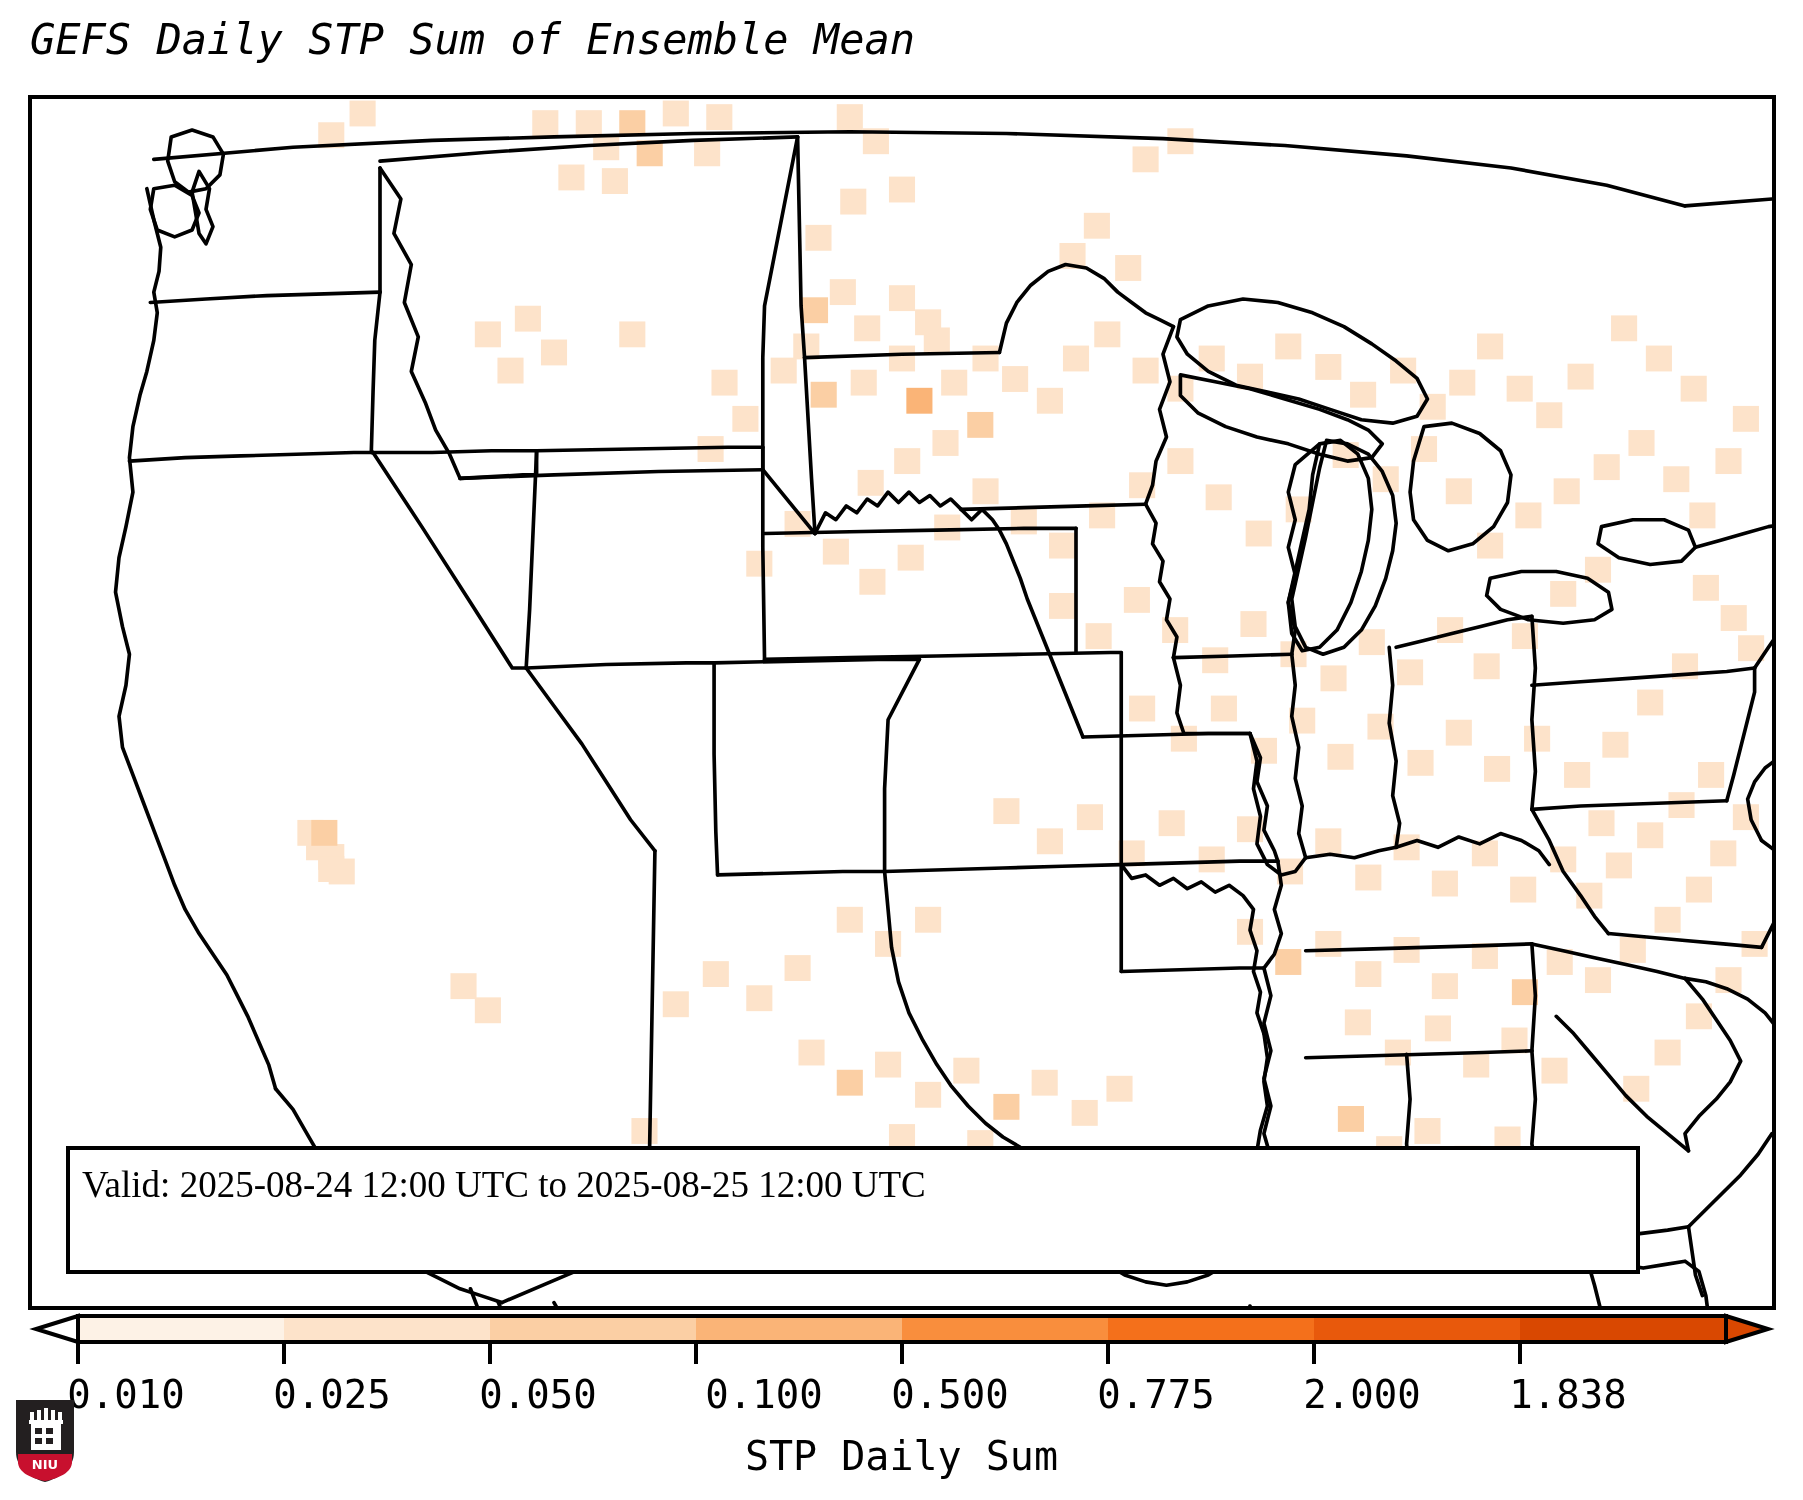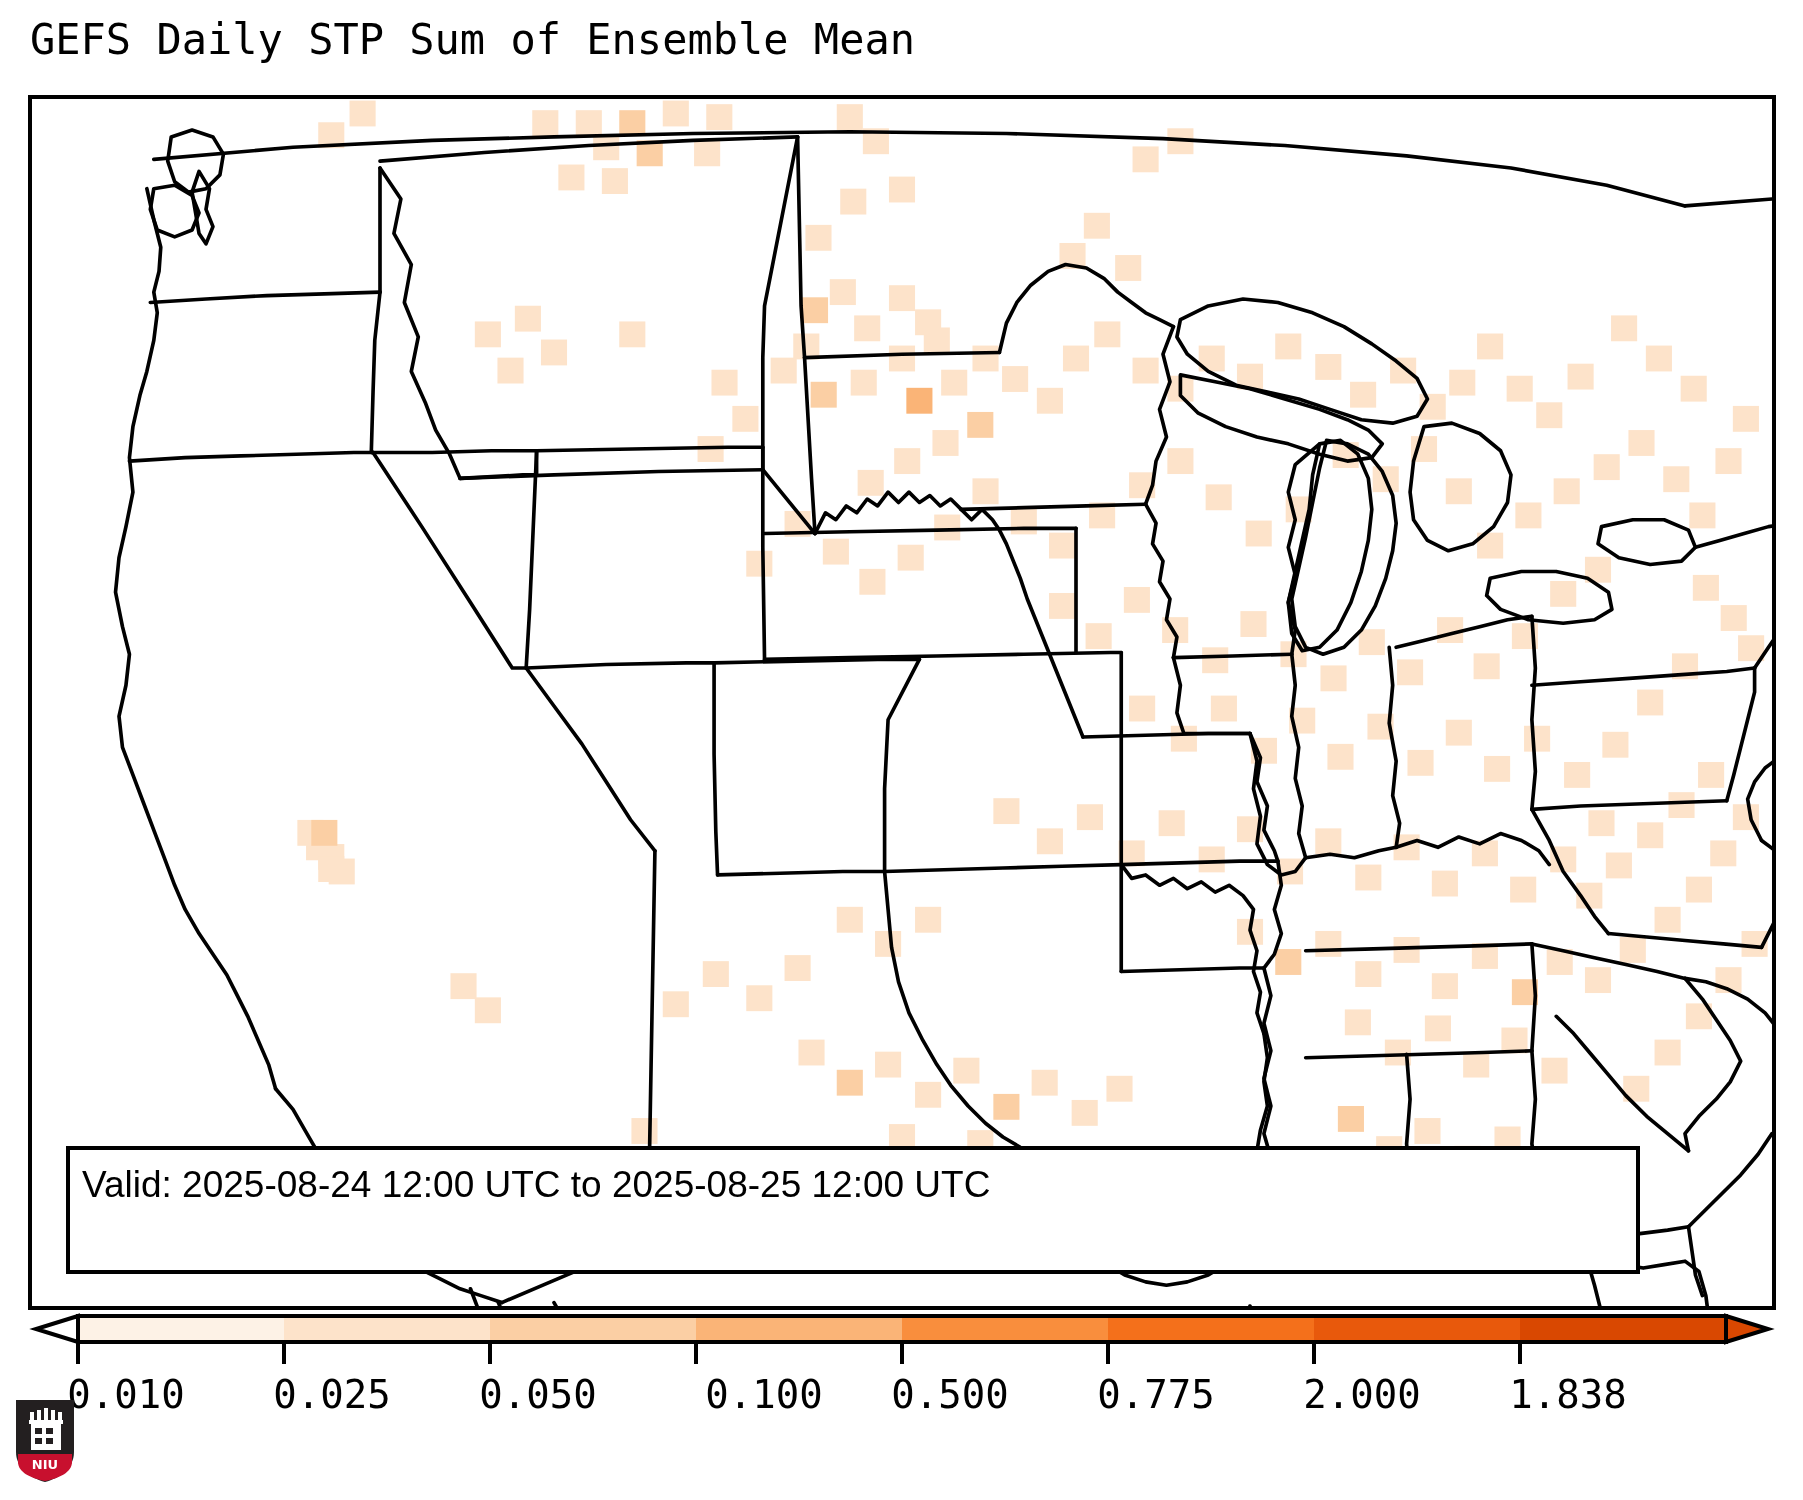--- a/index.html
+++ b/index.html
@@ -20,20 +20,21 @@
   #title {
     position: absolute;
     left: 30px;
     top: 14px;
     font-size: 42px;
     line-height: 52px;
     color: #000000;
     letter-spacing: 0px;
     white-space: nowrap;
     font-family: "DejaVu Sans Mono", "Liberation Mono", monospace;
+    font-style: italic;
   }
 
   
   #map-frame {
     position: absolute;
     left: 28px;
     top: 95px;
     width: 1748px;
     height: 1215px;
     border: 4px solid #000000;
@@ -68,21 +69,21 @@
     border: 4px solid #000000;
     box-sizing: border-box;
     z-index: 5;
     padding: 6px 0 0 12px;
   }
   .info-line {
     font-size: 37px;
     line-height: 57px;
     color: #000000;
     white-space: pre;
-    font-family: Liberation Sans, sans-serif;
+    font-family: Liberation Serif, serif;
   }
 
   
   #cbar-wrap {
     position: absolute;
     left: 28px;
     top: 1310px;
     width: 1748px;
     height: 60px;
     z-index: 6;
@@ -595,20 +596,21 @@
   <div id="cbar-ticklabels">
       <div class="tick-label" style="left: 50px;">0.010</div>
       <div class="tick-label" style="left: 256px;">0.025</div>
       <div class="tick-label" style="left: 462px;">0.050</div>
       <div class="tick-label" style="left: 688px;">0.100</div>
       <div class="tick-label" style="left: 874px;">0.500</div>
       <div class="tick-label" style="left: 1080px;">0.775</div>
       <div class="tick-label" style="left: 1286px;">2.000</div>
       <div class="tick-label" style="left: 1492px;">1.838</div>
     </div>
+  <div id="cbar-axis-label">STP Daily Sum</div>
 
   <svg id="niu-logo" viewBox="0 0 62 86">
     <path d="M2,2 H60 V54 C60,70 46,80 31,84 C16,80 2,70 2,54 Z" fill="#231f20"></path>
     <g fill="#ffffff">
       <rect x="16" y="14" width="4" height="8"></rect>
       <rect x="23" y="12" width="4" height="10"></rect>
       <rect x="30" y="10" width="4" height="12"></rect>
       <rect x="37" y="12" width="4" height="10"></rect>
       <rect x="44" y="14" width="4" height="8"></rect>
       <rect x="15" y="22" width="34" height="4"></rect>

